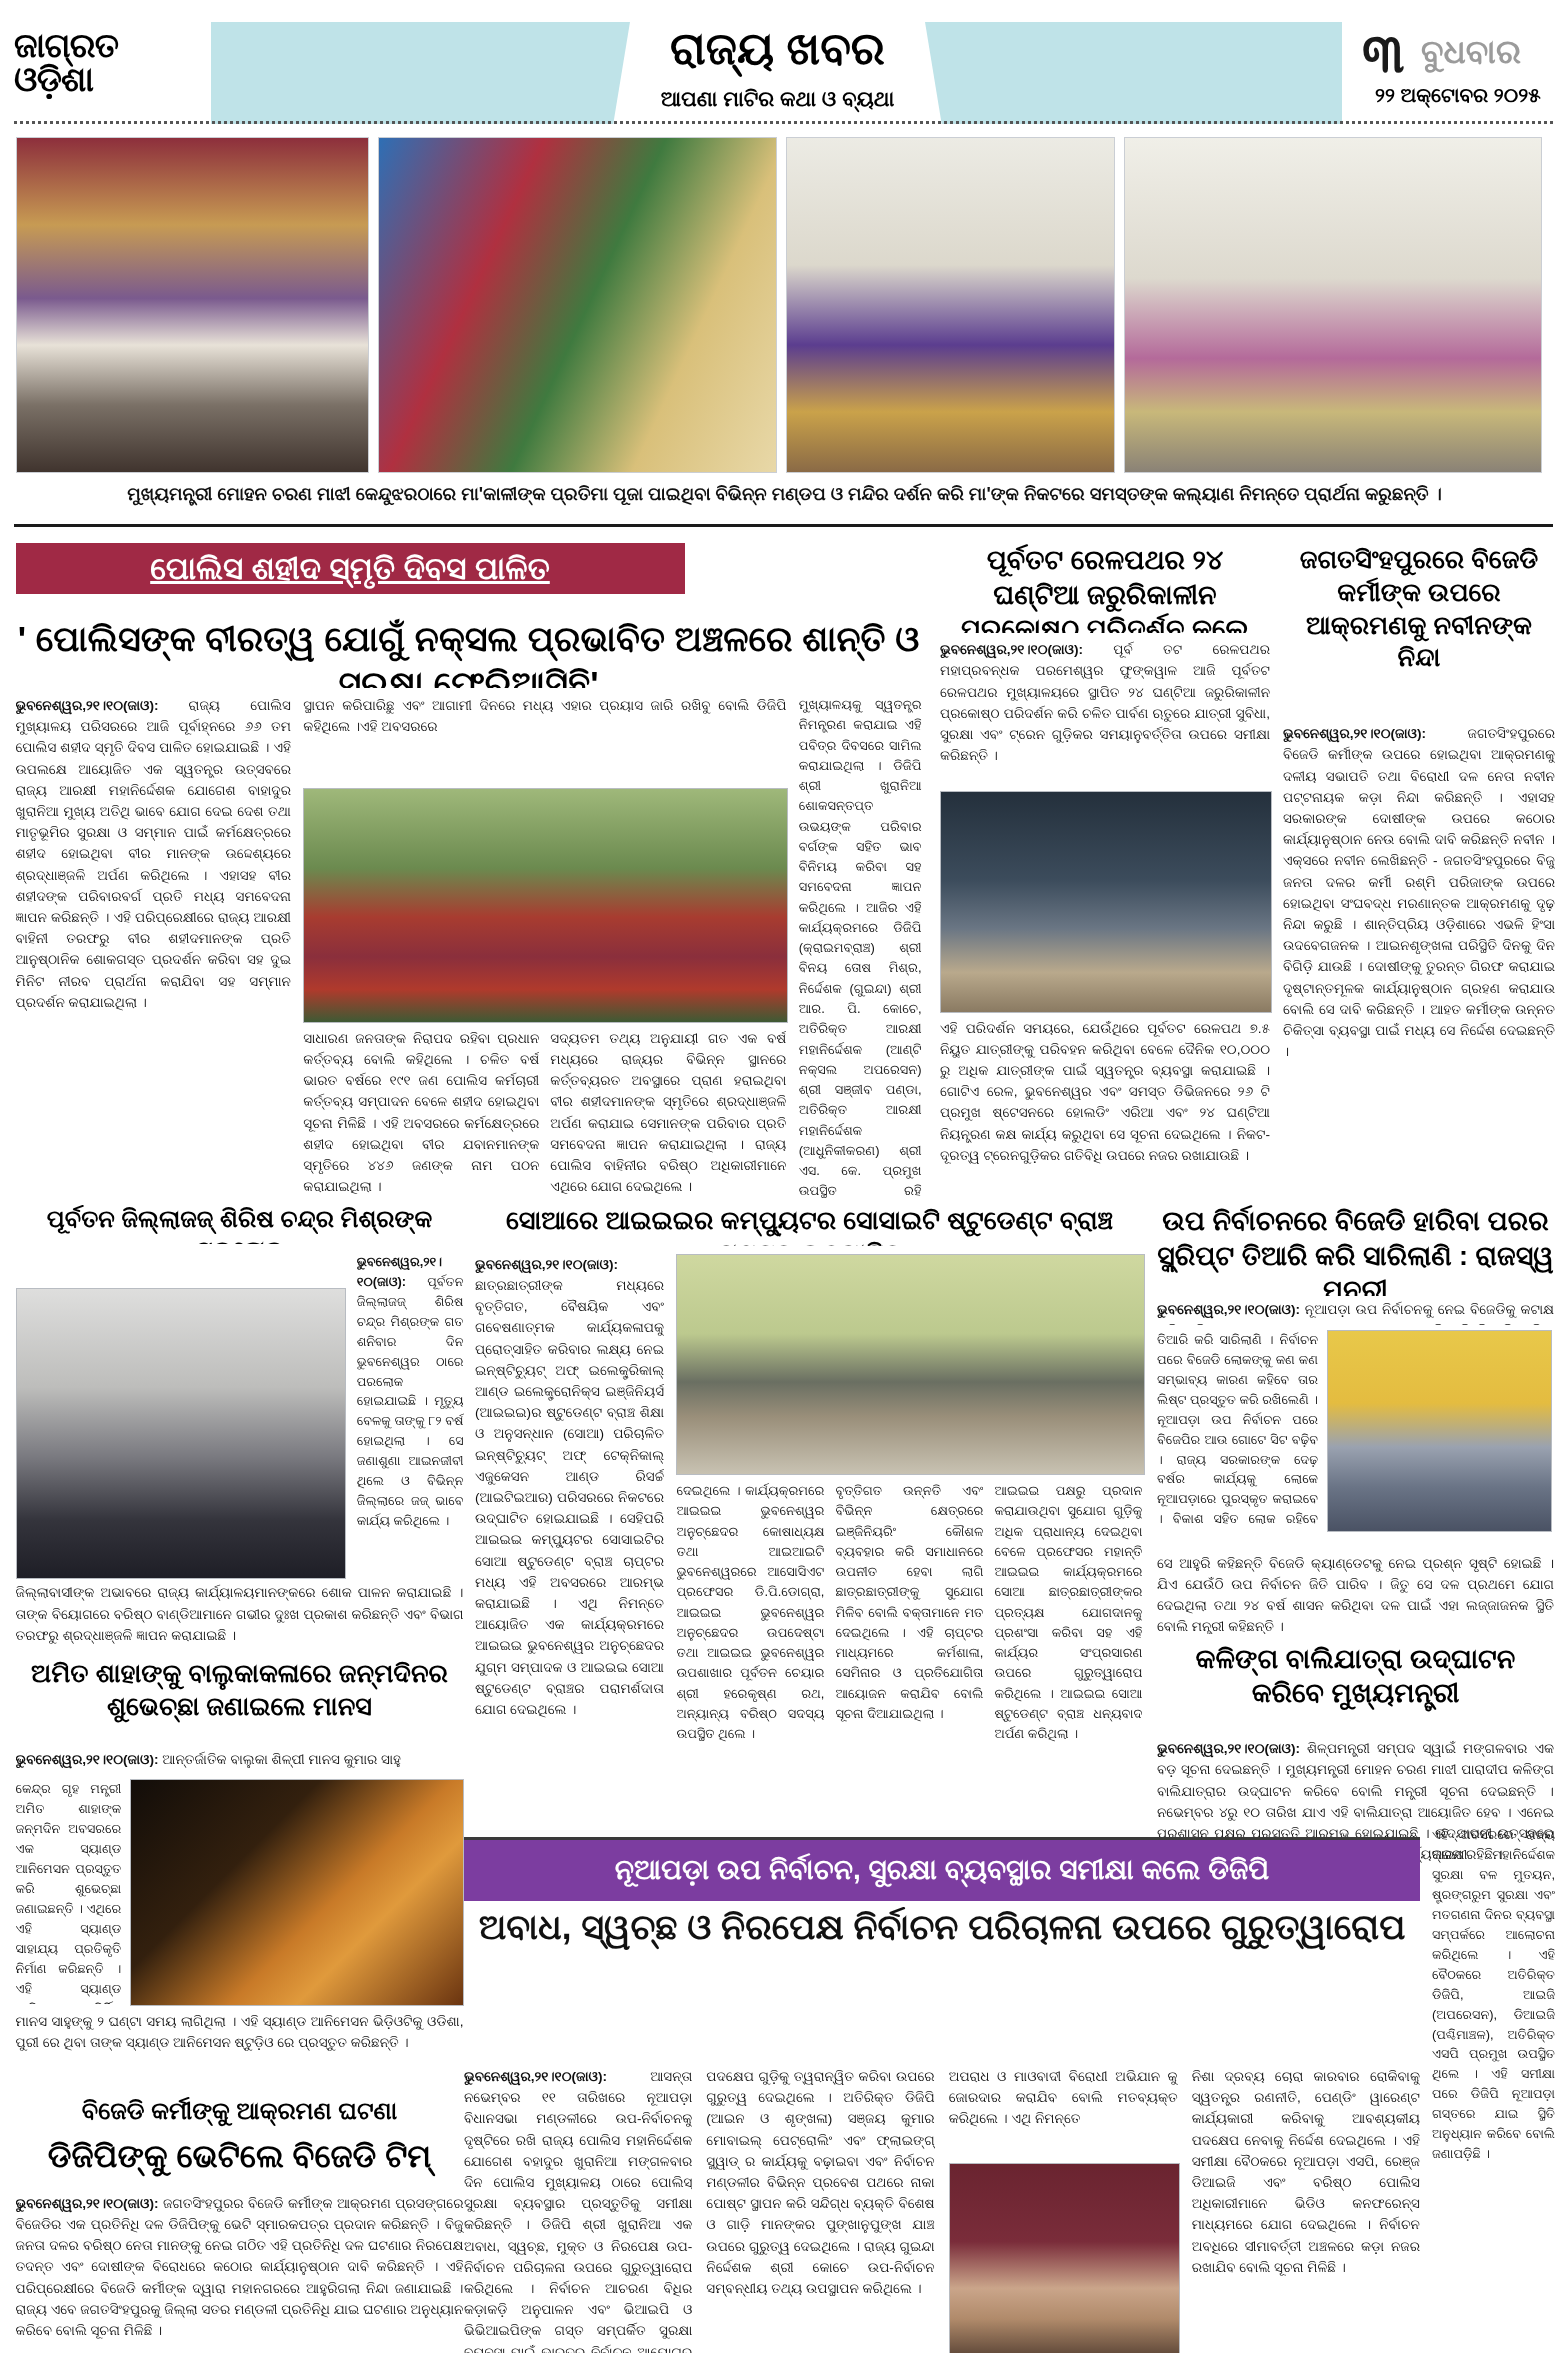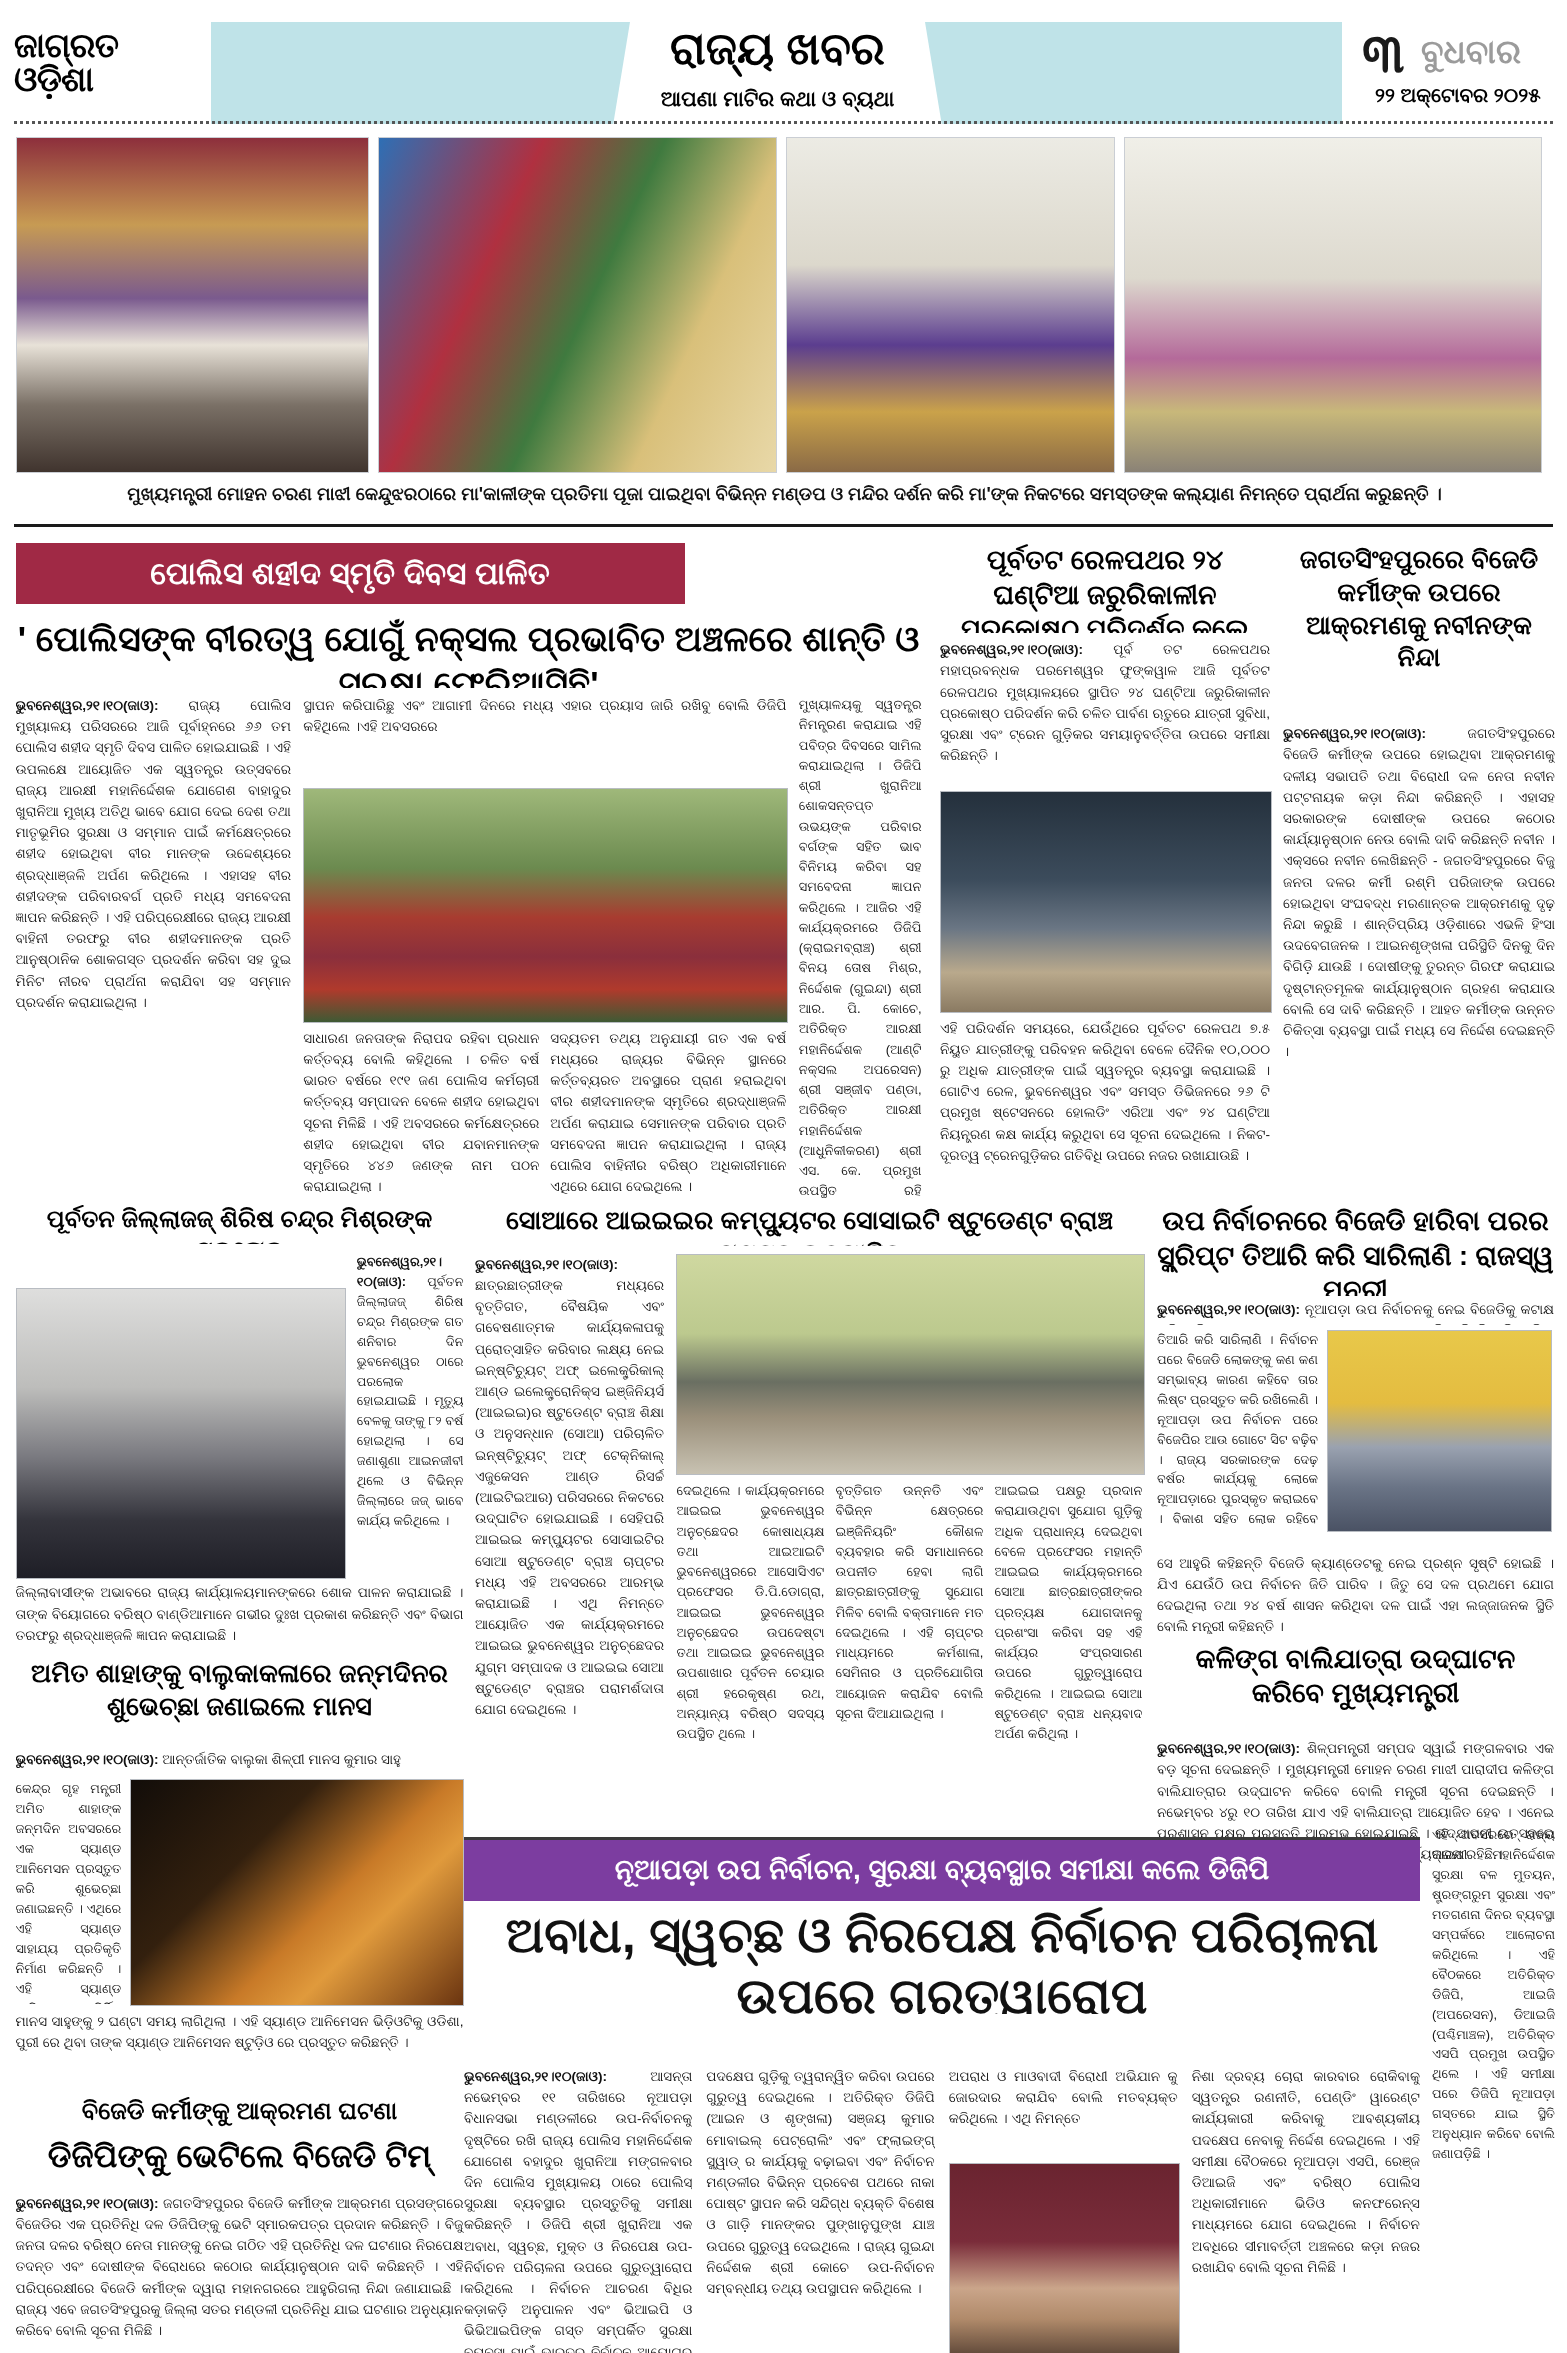--- a/index.html
+++ b/index.html
@@ -25,22 +25,22 @@
   .ph3{width:327px;background:linear-gradient(180deg,#ecebe4 0%,#dcd8cc 38%,#5b3d8f 62%,#caa24a 82%,#8a6a46 100%);}
   .ph4{width:416px;background:linear-gradient(180deg,#f0efe8 0%,#ddd9ce 42%,#b46a9a 66%,#c8b87a 82%,#8a8276 100%);}
   .strip-caption{left:15.5px;top:484px;width:1538px;text-align:center;font-size:18px;font-weight:700;color:#111;}
   .rule{left:14px;top:524px;width:1539px;height:3.1px;background:#1a1a1a;}
   
   .bodytxt{font-size:13.6px;line-height:1.56;text-align:justify;color:#101010;overflow:hidden;}
   .dl{font-weight:800;}
   .hl{font-weight:800;color:#000;text-align:center;line-height:1.28;overflow:hidden;}
   
   .a1{left:15.5px;top:543px;width:906px;height:656px;}
-  .a1 .kicker{position:absolute;left:0;top:0;width:669px;height:61px;background:#a02945;color:#fff;
-              display:flex;align-items:center;justify-content:center;font-size:31px;font-weight:800;}
+  .a1 .kicker{position:absolute;left:0;top:0;width:669px;height:51px;background:#a02945;color:#fff;
+              display:flex;align-items:center;justify-content:center;font-size:31px;font-weight:800;text-decoration:underline;}
   .a1 .hline{position:absolute;left:0;top:74px;width:100%;font-size:35px;height:71px;}
   .a1 .cols{position:absolute;left:0;top:152px;width:100%;height:503px;display:flex;gap:12.4px;}
   .a1c1{width:276px;height:100%;}
   .a1mid{width:483px;height:100%;position:relative;}
   .a1midtop{height:90px;overflow:hidden;}
   .a1photo{width:483px;height:233px;margin-top:3.1px;border:0.8px solid #b8bcc2;
            background:linear-gradient(180deg,#9fb87a 0%,#6b8a4f 34%,#a83c30 55%,#8a2f3c 72%,#b03a2c 86%,#3e5a34 100%);}
   .a1midbot{display:flex;gap:11px;margin-top:4.7px;height:166px;}
   .a1midbot .sc{width:236px;height:100%;}
   .a1c3{width:123px;height:100%;font-size:13px;}
@@ -90,21 +90,21 @@
   .scr-row{display:flex;gap:9.3px;margin-top:4.7px;height:202px;}
   .scr-left{width:161px;height:100%;font-size:12.8px;}
   .minphoto{width:223px;height:200px;border:0.8px solid #b8bcc2;
             background:linear-gradient(180deg,#e8c84a 0%,#e4bc40 36%,#9aa2b0 58%,#6a7486 78%,#4a5264 100%);}
   .scr-tail{height:81px;margin-top:21px;}
   .h-bali{font-size:25.6px;height:43px;margin-top:7.8px;}
   .bali-body{height:137px;margin-top:4.7px;}
   
   .pbanner{left:464px;top:1837px;width:956px;height:61px;background:#7c3da0;border-top:3.9px solid #3a3a3a;
            display:flex;align-items:center;justify-content:center;color:#fff;font-size:28px;font-weight:800;text-align:center;}
-  .bigh{left:464px;top:1905px;width:956px;height:109px;font-size:49px;font-weight:800;text-align:center;line-height:1.25;overflow:hidden;}
+  .bigh{left:464px;top:1905px;width:956px;height:109px;font-size:35px;font-weight:800;text-align:center;line-height:1.25;overflow:hidden;}
   .dgpcols{left:464px;top:2019px;width:956px;height:329px;display:flex;gap:14px;}
   .dgpcols .c{width:229px;height:100%;margin-top:47px;}
   .dgpphoto{width:229px;height:194px;border:0.8px solid #b8bcc2;margin:4.7px 0;
             background:linear-gradient(180deg,#6a2430 0%,#7a2c3a 40%,#caa58a 64%,#b08a6a 80%,#5a4436 100%);}
   .righttail{left:1432px;top:1825px;width:123px;height:521px;font-size:12.8px;}
 </style>
 </head>
 <body>
 
 <div class="page">

